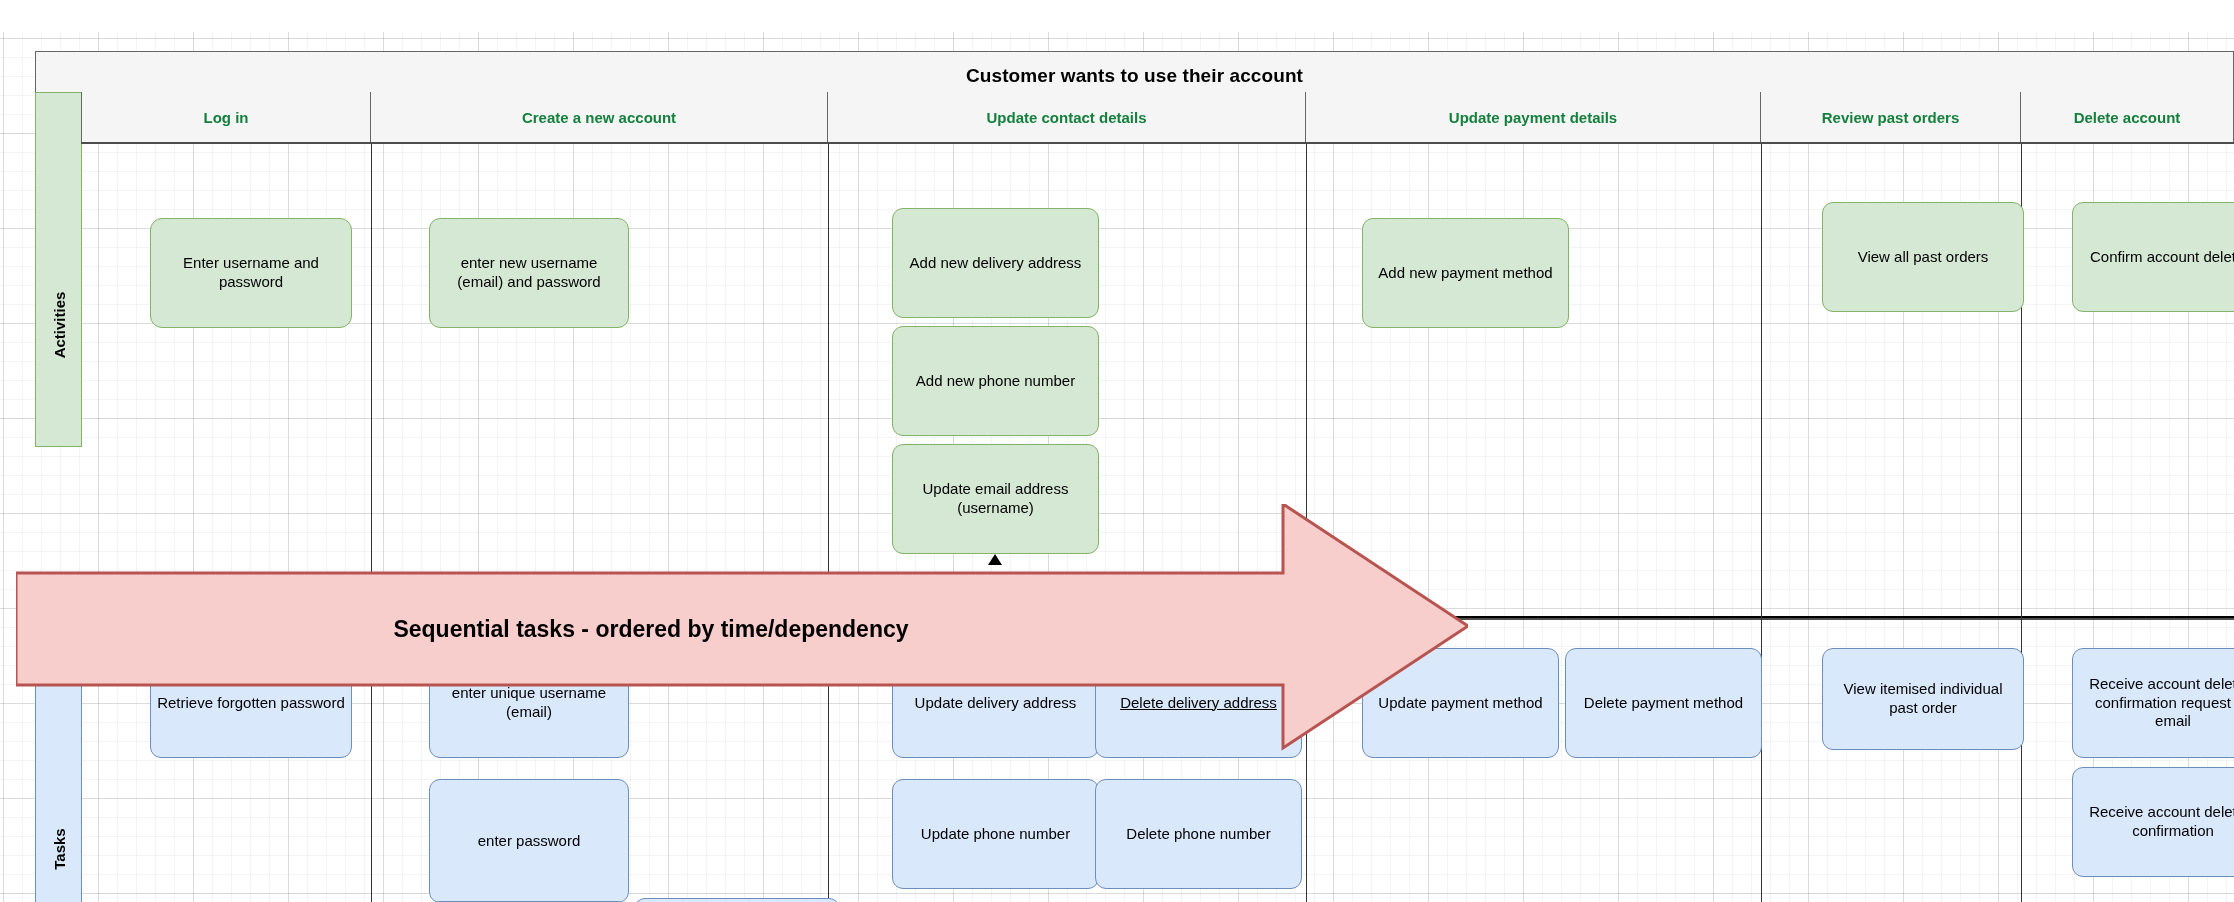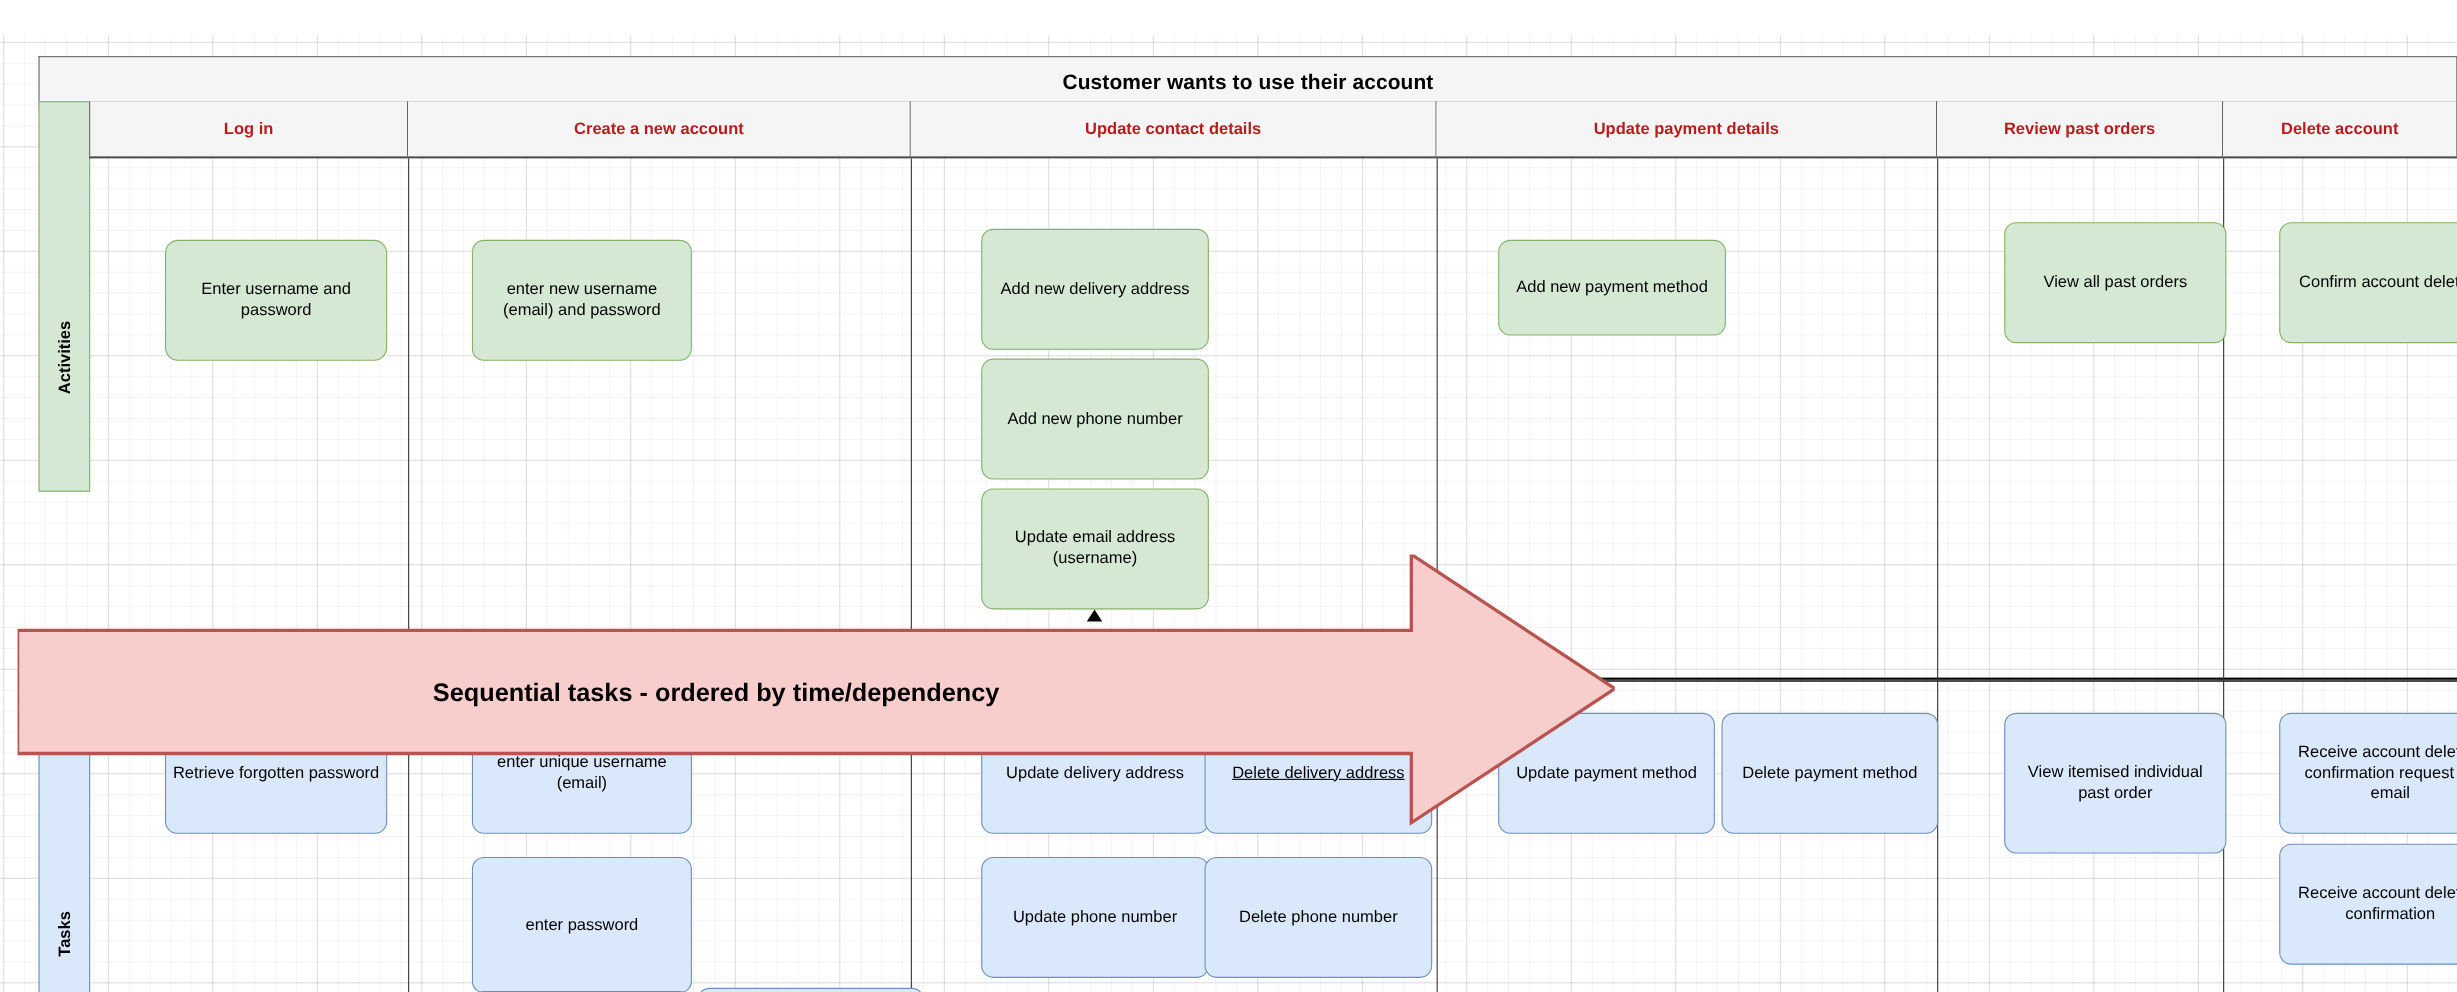--- a/index.html
+++ b/index.html
@@ -109,21 +109,21 @@
   }
   .col-header {
     background: #f5f5f5;
     border-right: 1px solid #666666;
     box-sizing: border-box;
     display: flex;
     align-items: center;
     justify-content: center;
     font-size: 15px;
     font-weight: bold;
-    color: #b91c1c;
+    color: #15803d;
     overflow: hidden;
     white-space: nowrap;
   }
   .col-header:first-child { border-left: 1px solid #666666; }
 
   
   .col-sep {
     position: absolute;
     width: 1px;
     background: #333333;
@@ -225,21 +225,21 @@
   <div class="node green" style="left:429px; top:186px; width:200px; height:110px;">enter new username (email) and password</div>
 
   <div class="node green" style="left:892px; top:176px; width:207px; height:110px;">Add new delivery address</div>
 
   <div class="node green" style="left:892px; top:294px; width:207px; height:110px;">Add new phone number</div>
 
   <div class="node green" style="left:892px; top:412px; width:207px; height:110px;">Update email address (username)</div>
 
   <div class="tri-marker" style="left:988px; top:522px;"></div>
 
-  <div class="node green" style="left:1362px; top:186px; width:207px; height:87px;">Add new payment method</div>
+  <div class="node green" style="left:1362px; top:186px; width:207px; height:110px;">Add new payment method</div>
 
   <div class="node green" style="left:1822px; top:170px; width:202px; height:110px;">View all past orders</div>
 
   <div class="node green" style="left:2072px; top:170px; width:202px; height:110px;">Confirm account deletion</div>
 
   <div class="node blue" style="left:150px; top:616px; width:202px; height:110px;">Retrieve forgotten password</div>
 
   <div class="node blue" style="left:429px; top:616px; width:200px; height:110px;">enter unique username (email)</div>
 
   <div class="node blue" style="left:429px; top:747px; width:200px; height:124px;">enter password</div>
@@ -253,21 +253,21 @@
   <div class="node blue" style="left:1095px; top:616px; width:207px; height:110px;text-decoration:underline;">Delete delivery address</div>
 
   <div class="node blue" style="left:892px; top:747px; width:207px; height:110px;">Update phone number</div>
 
   <div class="node blue" style="left:1095px; top:747px; width:207px; height:110px;">Delete phone number</div>
 
   <div class="node blue" style="left:1362px; top:616px; width:197px; height:110px;">Update payment method</div>
 
   <div class="node blue" style="left:1565px; top:616px; width:197px; height:110px;">Delete payment method</div>
 
-  <div class="node blue" style="left:1822px; top:616px; width:202px; height:128px;">View itemised individual past order</div>
+  <div class="node blue" style="left:1822px; top:616px; width:202px; height:102px;">View itemised individual past order</div>
 
   <div class="node blue" style="left:2072px; top:616px; width:202px; height:110px;">Receive account deletion confirmation request by email</div>
 
   <div class="node blue" style="left:2072px; top:735px; width:202px; height:110px;">Receive account deletion confirmation</div>
 
   <div id="arrow-banner">
     <svg viewBox="0 0 1452 250" preserveAspectRatio="none" aria-hidden="true">
       <polygon points="0,69 1267,69 1267,0 1452,122 1267,244 1267,181 0,181" fill="#f8cecc" stroke="#b85450" stroke-width="3"></polygon>
     </svg>
   </div>

